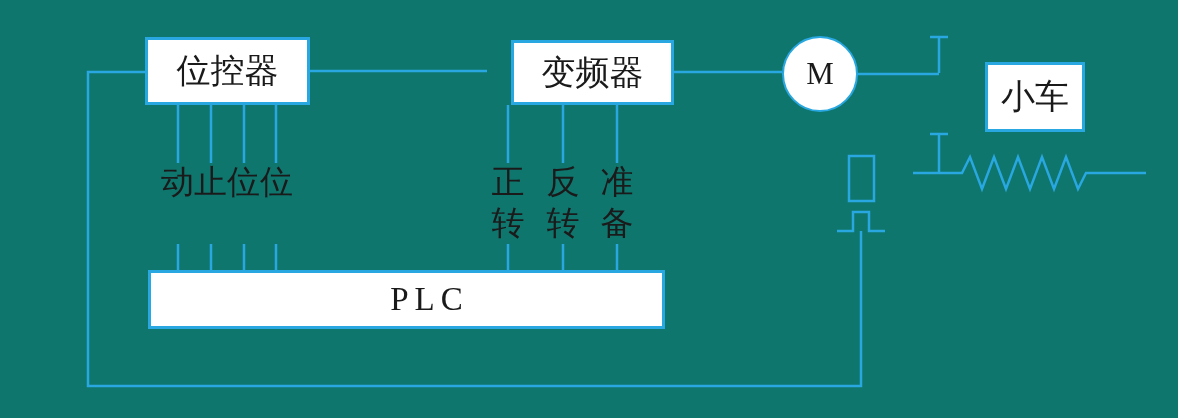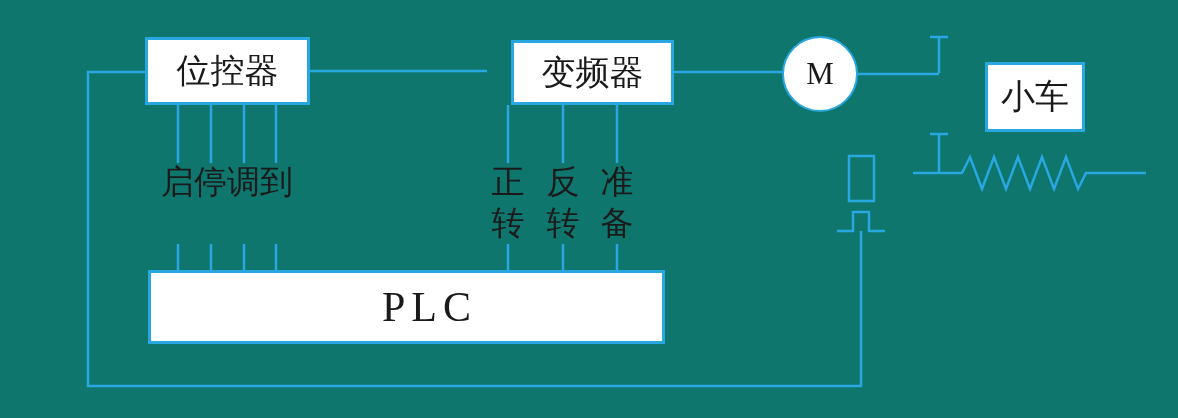--- a/index.html
+++ b/index.html
@@ -27,21 +27,21 @@
     border:3px solid var(--line);
     background:#ffffff;
     display:flex;
     align-items:center;
     justify-content:center;
     box-sizing:border-box;
   }
   .box-controller{left:145px;top:37px;width:165px;height:68px;font-size:34px;}
   .box-inverter{left:487px;top:40px;width:163px;height:65px;font-size:34px;margin-left:24px;}
   .box-cart{left:985px;top:62px;width:100px;height:70px;font-size:34px;}
-  .box-plc{left:148px;top:270px;width:517px;height:74px;font-size:42px;letter-spacing:6px;padding-left:46px;}
+  .box-plc{left:148px;top:270px;width:517px;height:59px;font-size:33px;letter-spacing:6px;padding-left:46px;}
   .motor{
     position:absolute;
     left:782px;top:36px;width:76px;height:76px;
     border:2.5px solid var(--line);
     border-radius:50%;
     background:#ffffff;
     display:flex;align-items:center;justify-content:center;
     font-size:31px;
     box-sizing:border-box;
   }
@@ -130,21 +130,21 @@
   </div>
 
   <div class="box box-cart">
     <span>小车</span>
   </div>
 
   <div class="box box-plc">
     <span>PLC</span>
   </div>
 
-  <div class="sig-row row1 ctrl-row">启停调到</div>
+  <div class="sig-row row1 ctrl-row">动止位位</div>
 
   <div class="inv-col inv-col-1">
     <span>正</span>
     <span>转</span>
   </div>
   <div class="inv-col inv-col-2">
     <span>反</span>
     <span>转</span>
   </div>
   <div class="inv-col inv-col-3">

